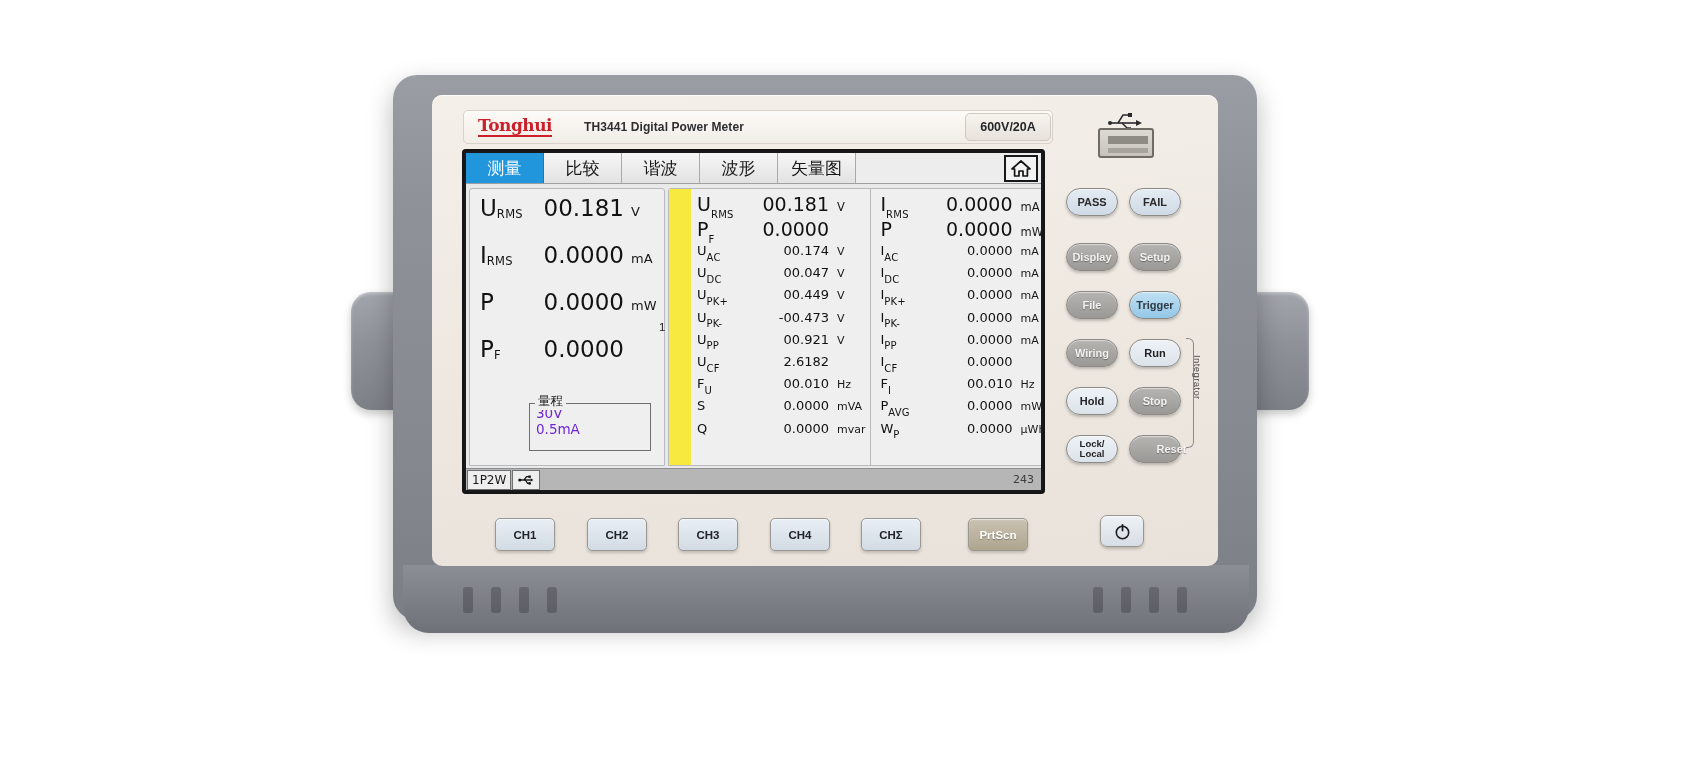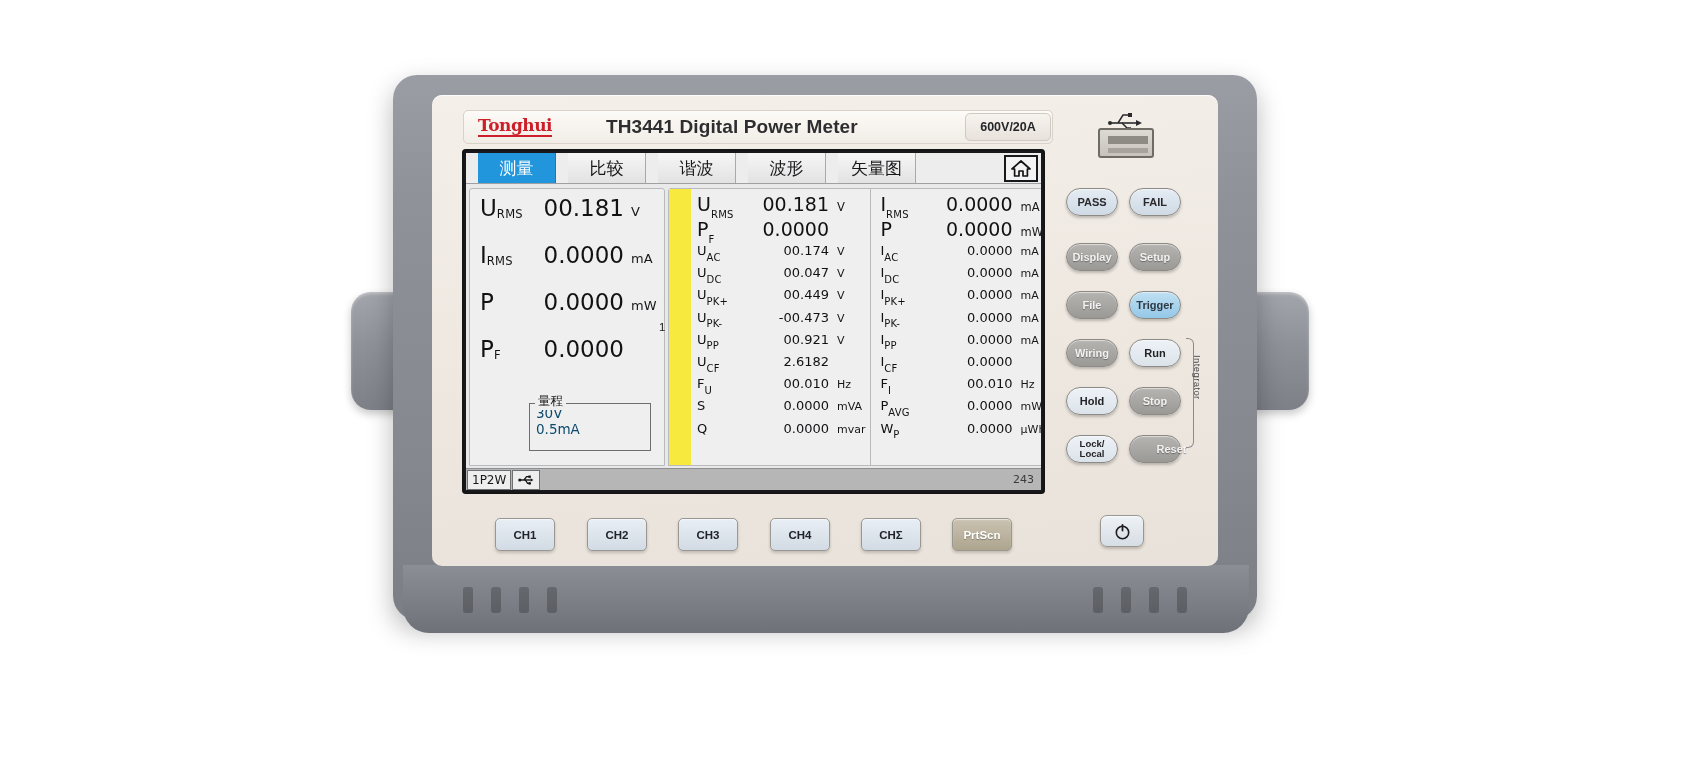--- a/index.html
+++ b/index.html
@@ -65,22 +65,22 @@
   .logo {
     margin-left: 14px;
     color: #cc1f2a;
     font-family: "DejaVu Serif", serif;
     font-weight: bold; 
     font-size: 17px; letter-spacing: -0.5px;
     border-bottom: 2px solid #cc1f2a;
     line-height: 1.05;
   }
   .model-title {
-    margin-left: 54px;
-    font-size: 19px; font-weight: bold; color: #2e2e30;
+    margin-left: 32px;
+    font-size: 12px; font-weight: bold; color: #2e2e30;
     letter-spacing: .1px;
   }
   .rating-badge {
     position: absolute; left: 965px; top: 113px;
     width: 86px; height: 28px;
     background: linear-gradient(180deg,#f7f3ee,#e8e2db);
     border: 1px solid #cfc9c1; border-radius: 5px;
     display: flex; align-items: center; justify-content: center;
     font-size: 12.5px; font-weight: bold; color: #25262a;
   }
@@ -108,21 +108,20 @@
     border-bottom: 1px solid #9fa0a2;
     display: flex; align-items: stretch;
   }
   .tab {
     width: 78px;
     display: flex; align-items: center; justify-content: center;
     font-size: 17px; color: #18181a;
     background: linear-gradient(180deg,#f6f6f6,#e2e2e3);
     border-right: 1px solid #a8a9ab;
     font-family: Liberation Mono, monospace;
-    margin-left: 12px;
   }
   .tab.active {
     background: #2196dd;
     color: #ffffff;
     border-right: 1px solid #1a7ab5;
   }
   .home-btn {
     position: absolute; right: 3px; top: 2px;
     width: 34px; height: 27px;
     background: #f3f3f3;
@@ -191,21 +190,21 @@
     border: 1px solid #6d6e70;
     padding: 2px 6px;
     margin-left: 33px;
   }
   .range-legend {
     position: absolute; left: 5px; top: -11px;
     background: #efefef; padding: 0 3px;
     font-size: 12.5px; color: #151517;
     font-family: "DejaVu Sans", sans-serif;
   }
-  .range-line { font-size: 13.5px; color: #0c4a6e; line-height: 1.18; font-family: "DejaVu Sans", sans-serif; }
+  .range-line { font-size: 13.5px; color: #6d28d9; line-height: 1.18; font-family: "DejaVu Sans", sans-serif; }
 
   
   .twocol { display: flex; flex: 1; }
   .subcol { flex: 1; position: relative; padding: 4px 4px 0 6px; }
   .subcol.divider { border-left: 1px solid #b9babc; padding-left: 10px; }
 
   .hdr-row { display: flex; align-items: baseline; height: 25px; }
   .hdr-sym {
     width: 48px; font-size: 19px; color: #111113;
     font-family: "DejaVu Sans", sans-serif; white-space: nowrap;
@@ -304,21 +303,21 @@
   .chbtn {
     position: absolute; top: 518px;
     width: 60px; height: 33px;
     border-radius: 5px;
     background: linear-gradient(180deg,#e8eef4,#d2dbe4);
     border: 1px solid #9a9792;
     display: flex; align-items: center; justify-content: center;
     font-size: 11.5px; font-weight: bold; color: #22232a;
     box-shadow: 0 2px 3px rgba(0,0,0,.18), inset 0 1px 1px rgba(255,255,255,.6);
   }
-  .chbtn.accent { background: linear-gradient(180deg,#c7bfae,#ab a08c); background: linear-gradient(180deg,#cac2b1,#aea58f); color:#fff; text-shadow:0 1px 1px rgba(0,0,0,.3); }
+  .chbtn.accent { background: linear-gradient(180deg,#c7bfae,#ab a08c); background: linear-gradient(180deg,#cac2b1,#aea58f); color:#fff; text-shadow:0 1px 1px rgba(0,0,0,.3);margin-left:16px; }
 
   .power-btn {
     position: absolute; left: 1100px; top: 515px;
     width: 44px; height: 32px;
     border-radius: 7px;
     background: linear-gradient(180deg,#eef2f6,#d6dde4);
     border: 1px solid #9a9792;
     display: flex; align-items: center; justify-content: center;
     box-shadow: 0 2px 3px rgba(0,0,0,.2), inset 0 1px 1px rgba(255,255,255,.6);
   }

